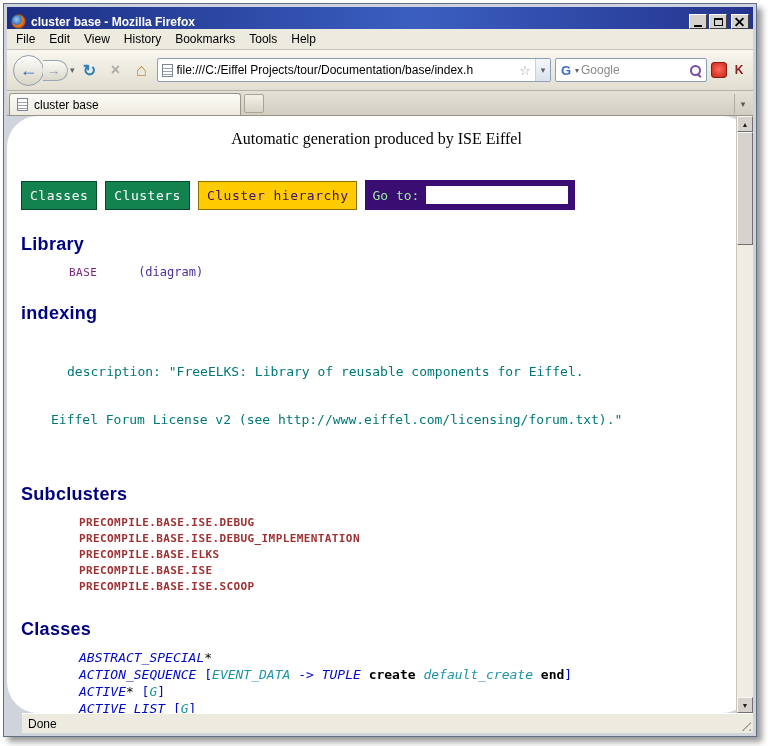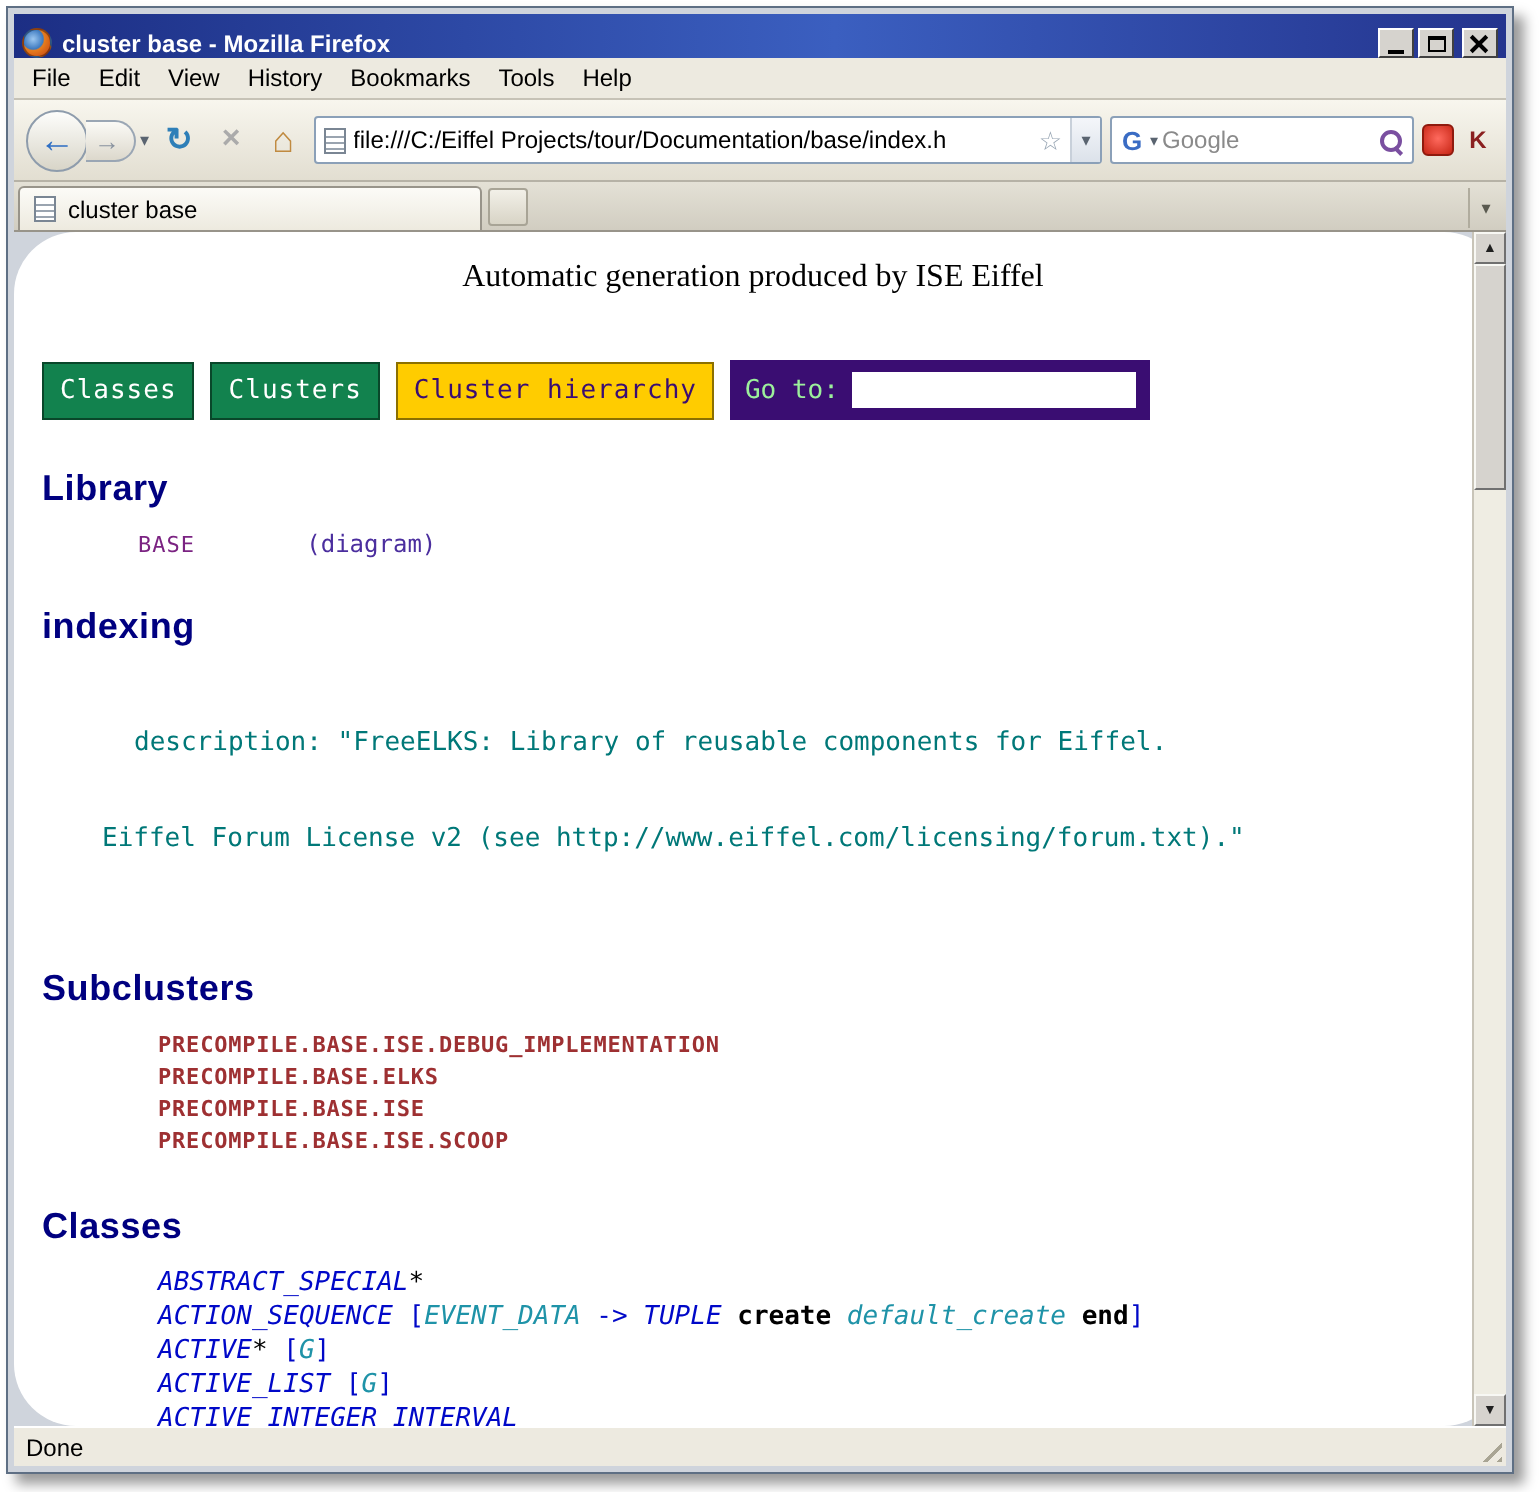--- a/index.html
+++ b/index.html
@@ -104,41 +104,41 @@
   .sb-btn { height:16px; flex:none; background:#D6D3CE; border:1px solid;
             border-color:#F8F8F4 #707070 #707070 #F8F8F4;
             display:flex; align-items:center; justify-content:center; font-size:7px; color:#202020; }
   .sb-thumb { height:113px; flex:none; background:#D6D3CE; border:1px solid;
               border-color:#F8F8F4 #707070 #707070 #F8F8F4; }
   .sb-track { flex:1; }
 
   
   .statusbar { flex:0 0 20px; background:#EDEAE0; border-top:1px solid #FFFFFF;
                display:flex; align-items:center; font-size:12px; color:#000;
-               padding-left:6px; position:relative; }
+               padding-left:6px; position:relative;margin-left:15px; }
   .grip { position:absolute; right:2px; bottom:2px; width:13px; height:13px;
           background:repeating-linear-gradient(-45deg,#A9A594 0 2px,#EDEAE0 2px 5px);
           clip-path:polygon(100% 0, 100% 100%, 0 100%); }
 
   
   .banner { font-family:"Liberation Serif", serif; font-size:16px; text-align:center;
             margin-top:14px; color:#000; }
   .navrow { display:flex; align-items:center; gap:8px; margin:32px 0 0 4px;
             font-family:"DejaVu Sans Mono", monospace; font-size:13px; }
   .btn-list { display:flex; align-items:center; gap:8px; }
   .nav-btn { padding:6px 8px; border:1px solid rgba(0,0,0,.45); letter-spacing:.5px; white-space:nowrap; }
   .goto { display:inline-flex; align-items:center; gap:7px; padding:4px 5px; border:2px solid; }
   .goto-input { width:142px; height:18px; border:1px solid #FFFFFF; background:#fff; outline:none;
                 font-family:"DejaVu Sans Mono", monospace; font-size:12px; padding:0 2px; }
 
   .section-heading { font-size:18px; font-weight:bold; color:#000080; margin:24px 0 0 4px;
                      letter-spacing:.3px; }
   .library-row { margin:10px 0 0 52px; font-family:"DejaVu Sans Mono", monospace; font-size:11px; }
   .base-link { color:#7B2382; font-weight:normal; letter-spacing:.5px; }
-  .diagram-link { color:#4B2E9E; margin-left:49px; font-size:12px; }
+  .diagram-link { color:#4B2E9E; margin-left:34px; font-size:12px; }
 
   .indexing-block { margin-top:8px; font-family:"DejaVu Sans Mono", monospace; font-size:13px;
                     color:#007878; line-height:16px; white-space:pre; }
   .indexing-line1 { margin-left:50px; }
   .indexing-line2 { margin-left:34px; }
 
   .subcluster-list { margin:10px 0 0 62px; font-family:"DejaVu Sans Mono", monospace;
                      font-size:11px; font-weight:bold; line-height:16px; letter-spacing:.4px; }
   .subcluster-link { color:#9E3032; }
 
@@ -249,20 +249,21 @@
       </div>
 
       <div class="section-heading">indexing</div>
       <div class="indexing-block">
         <div class="indexing-line1">description: "FreeELKS: Library of reusable components for Eiffel.</div>
         <div class="indexing-line2">Eiffel Forum License v2 (see http://www.eiffel.com/licensing/forum.txt)."</div>
       </div>
 
       <div class="section-heading">Subclusters</div>
       <div class="subcluster-list">
+          <div class="subcluster-link">PRECOMPILE.BASE.ISE.DEBUG</div>
           <div class="subcluster-link">PRECOMPILE.BASE.ISE.DEBUG_IMPLEMENTATION</div>
           <div class="subcluster-link">PRECOMPILE.BASE.ELKS</div>
           <div class="subcluster-link">PRECOMPILE.BASE.ISE</div>
           <div class="subcluster-link">PRECOMPILE.BASE.ISE.SCOOP</div>
         </div>
 
       <div class="section-heading">Classes</div>
       <div class="class-list">
           <div class="class-entry"><span class="seg-cls">ABSTRACT_SPECIAL</span><span class="seg-pl">*</span></div>
           <div class="class-entry"><span class="seg-cls">ACTION_SEQUENCE</span><span class="seg-br"> [</span><span class="seg-gen">EVENT_DATA</span><span class="seg-br"> -&gt; </span><span class="seg-cls">TUPLE</span><span class="seg-pl"> </span><span class="seg-kw">create</span><span class="seg-pl"> </span><span class="seg-gen">default_create</span><span class="seg-pl"> </span><span class="seg-kw">end</span><span class="seg-br">]</span></div>

